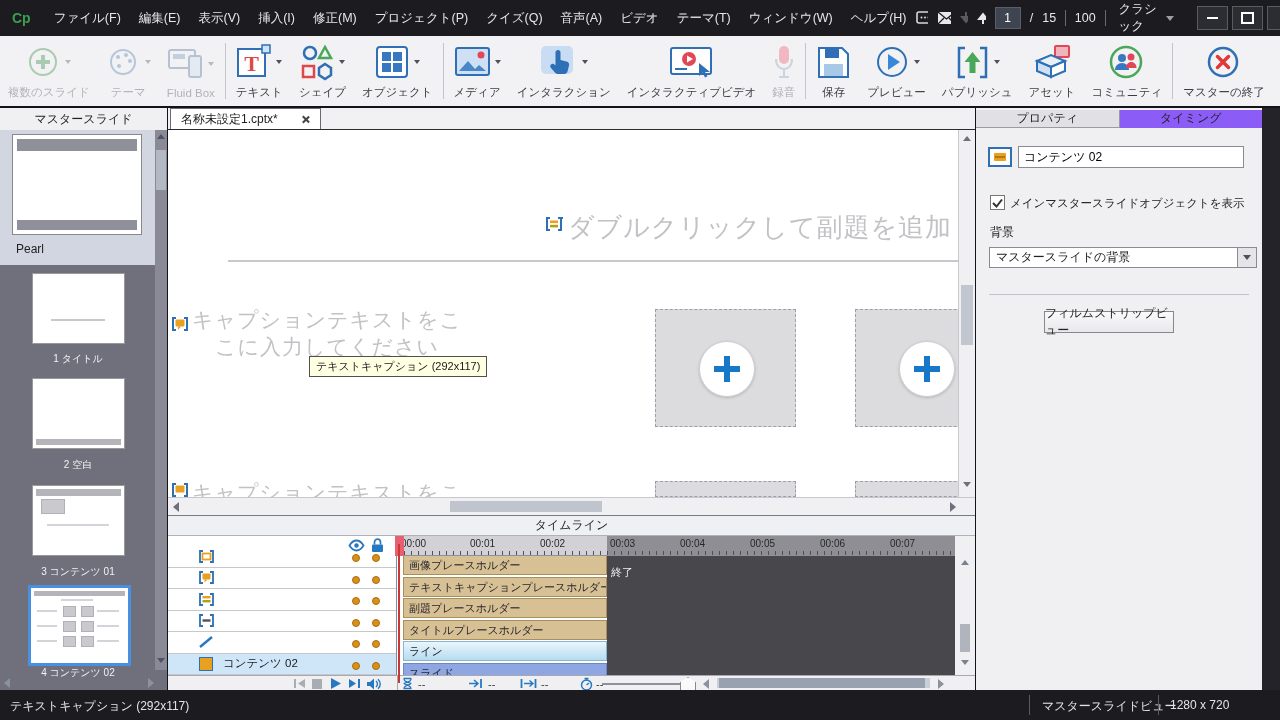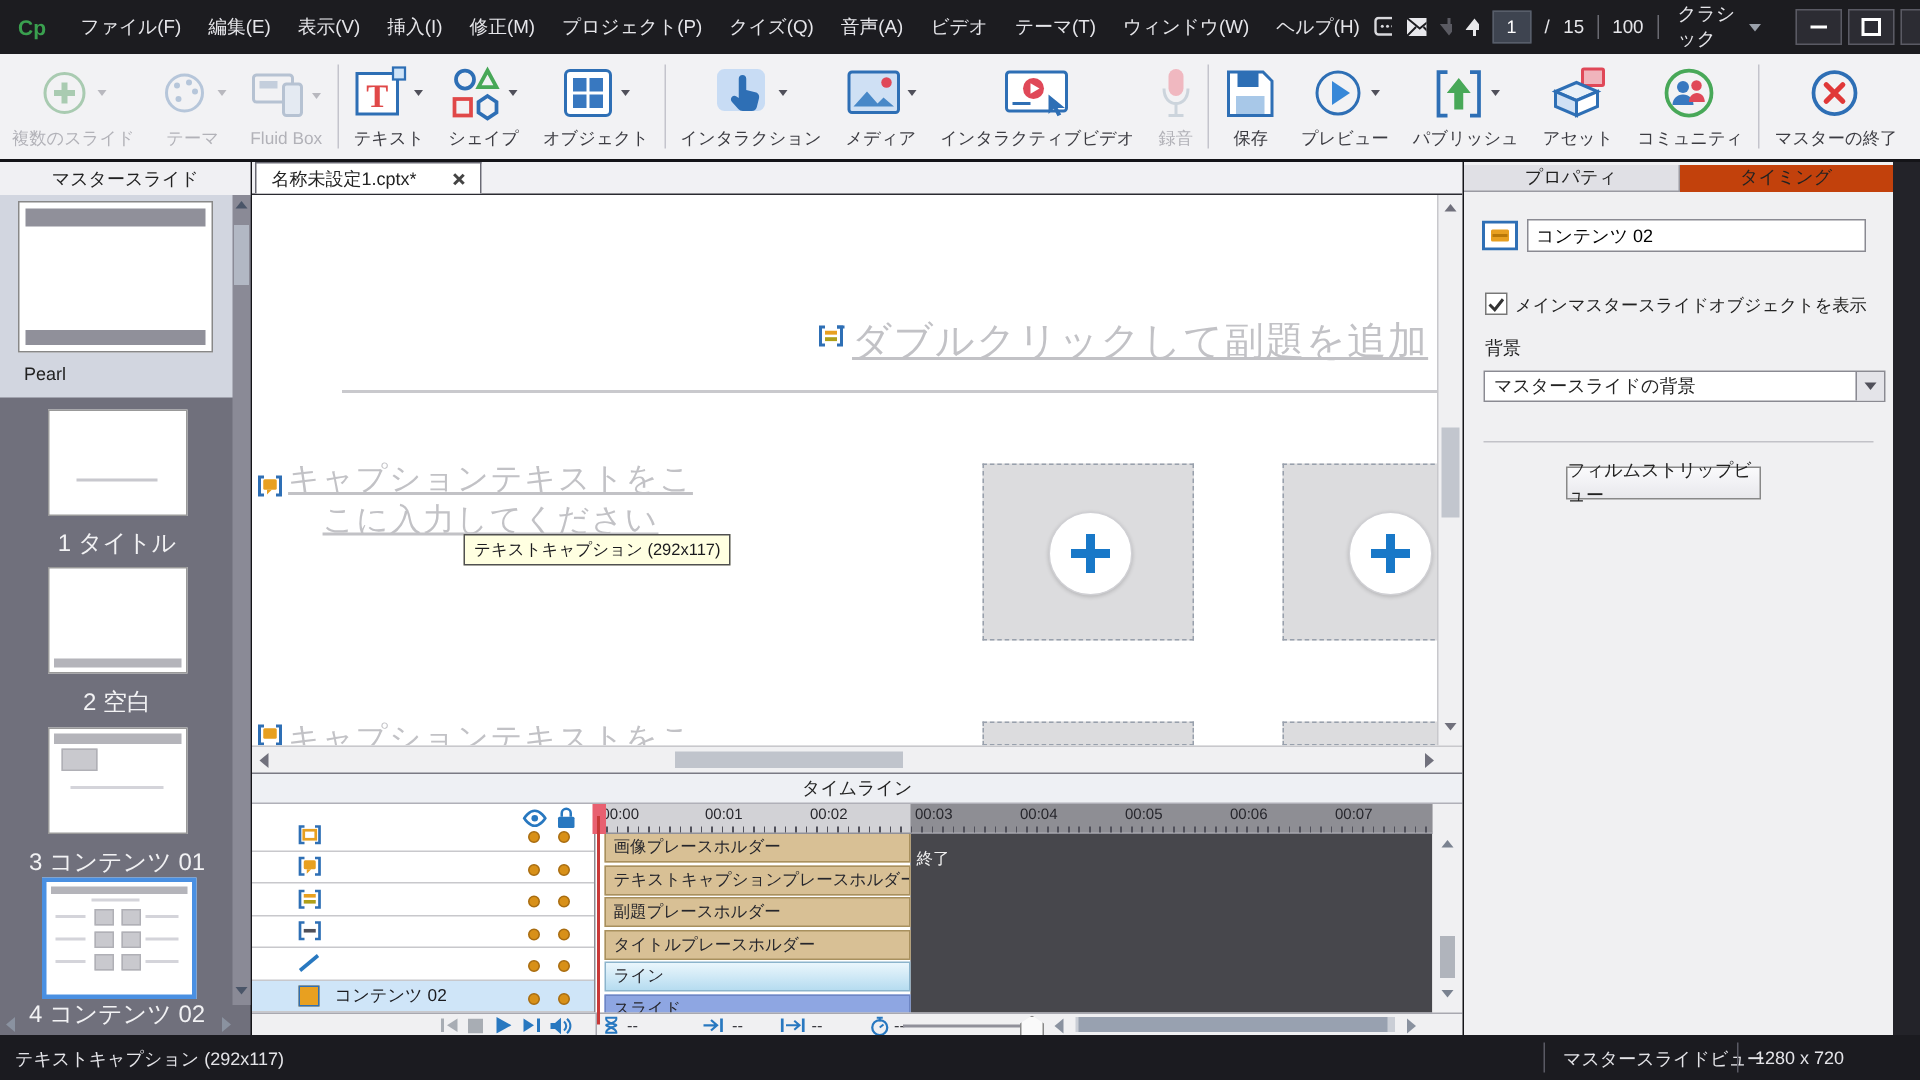--- a/index.html
+++ b/index.html
@@ -40,35 +40,35 @@
   .lp-header{height:22px;background:#f0f0f3;border-bottom:1px solid #1a1a1e;font-size:12px;
              display:flex;align-items:center;justify-content:center;color:#222;}
   .pearl-sect{position:absolute;left:0;top:22px;width:156px;height:135px;background:#d2d6e0;}
   .pearl-thumb{position:absolute;left:12px;top:4px;width:128px;height:99px;background:#fff;border:1px solid #888;}
   .pearl-top{position:absolute;left:4px;top:4px;right:4px;height:12px;background:#90909a;}
   .pearl-bot{position:absolute;left:4px;bottom:4px;right:4px;height:10px;background:#90909a;}
   .pearl-label{position:absolute;left:16px;top:112px;font-size:12px;color:#222;}
   .lp-scroll{position:absolute;right:0;top:22px;width:12px;height:540px;background:#8a8a96;}
   .lp-thumb{position:absolute;left:1px;top:20px;width:10px;height:40px;background:#b2b8c4;}
   .thumb{position:absolute;left:32px;width:91px;height:69px;background:#fff;border:1px solid #999;}
-  .thumb-label{position:absolute;left:0;width:156px;text-align:center;color:#f2f2f4;font-size:16px;}
+  .thumb-label{position:absolute;left:0;width:156px;text-align:center;color:#f2f2f4;font-size:10px;}
   .sel-frame{position:absolute;left:28px;width:97px;height:75px;border:3px solid #4a90e2;background:#fff;}
   .mini-bar{position:absolute;background:#b4b4ba;}
   .mini-sq{position:absolute;width:11px;height:9px;background:#c9c9ce;border:1px solid #b0b0b6;}
   .mini-dash{position:absolute;height:2px;background:#d4d4da;}
   
   .center{position:absolute;left:168px;top:108px;width:807px;height:582px;}
   .tabbar{position:relative;height:22px;background:#f1f1f4;border-bottom:1px solid #2a2a30;box-sizing:border-box;}
   .doc-tab{position:absolute;left:2px;top:0;height:21px;background:#fff;border:1px solid #6a6a74;border-bottom:none;
            display:flex;align-items:center;gap:24px;padding:0 10px;font-size:12px;box-sizing:border-box;}
   .doc-x{position:relative;width:8px;height:8px;}
   .doc-x::before,.doc-x::after{content:"";position:absolute;left:3.5px;top:0;width:1.6px;height:9px;background:#444;}
   .doc-x::before{transform:rotate(45deg);} .doc-x::after{transform:rotate(-45deg);}
   .canvas{position:absolute;left:0;top:22px;width:790px;height:367px;background:#fff;overflow:hidden;}
-  .ghost{color:#c2c2c6;text-decoration:underline;}
+  .ghost{color:#c2c2c6;}
   .subtitle-text{position:absolute;left:400px;top:80px;font-size:26px;letter-spacing:1px;white-space:nowrap;}
   .hline{position:absolute;left:60px;top:130px;width:730px;height:2px;background:#c9c9cd;}
   .caption-block{position:absolute;left:14px;top:176px;width:290px;text-align:center;font-size:21px;line-height:1.3;letter-spacing:1px;}
   .tooltip{position:absolute;left:141px;top:226px;background:#ffffe1;border:1px solid #505050;
            font-size:11px;color:#1a1a1e;padding:2px 6px;white-space:nowrap;}
   .ph-box{position:absolute;width:141px;height:118px;background:#dcdcde;border:1px dashed #98a0ac;box-sizing:border-box;}
   .ph-circle{position:absolute;left:43px;top:31px;width:54px;height:54px;border-radius:50%;background:#fff;
              border:1px solid #d0d0d4;box-shadow:0 1px 3px rgba(0,0,0,.18);}
   .plus-glyph{position:absolute;left:14px;top:14px;width:26px;height:26px;}
   .plus-glyph::before{content:"";position:absolute;left:0;top:10px;width:26px;height:6px;background:#1878c8;}
@@ -117,21 +117,21 @@
   .slider-handle{position:absolute;left:512px;top:1px;width:14px;height:12px;background:#fafafa;border:1px solid #888;
                  clip-path:polygon(50% 0,100% 38%,100% 100%,0 100%,0 38%);}
   .hs-track{position:absolute;left:549px;top:2px;width:213px;height:10px;background:#caced6;}
   .hs-thumb{position:absolute;left:2px;top:0;width:206px;height:10px;background:#98a1b0;}
   
   .right-panel{position:absolute;left:975px;top:108px;width:287px;height:582px;background:#f0f0f2;
                border-left:1px solid #141418;box-sizing:border-box;font-size:12px;}
   .rp-tabs{height:22px;display:flex;align-items:center;}
   .rp-tab{flex:1;display:flex;align-items:center;justify-content:center;background:#e0e0e5;
           border-bottom:1px solid #9a9aa2;border-right:1px solid #9a9aa2;box-sizing:border-box;}
-  .rp-tab.active{background:#c2410c;border-bottom:1px solid transparent;border-right:none;}
+  .rp-tab.active{background:#8b5cf6;border-bottom:1px solid transparent;border-right:none;}
   .rp-input{position:absolute;left:42px;top:38px;width:214px;height:20px;border:1px solid #8a8a92;background:#fff;
             font-size:12px;padding:0 5px;font-family:inherit;box-sizing:content-box;}
   .cbx{position:absolute;left:14px;top:87px;width:13px;height:13px;background:#fff;border:1px solid #777;
        display:flex;align-items:center;justify-content:center;}
   .rp-check-label{position:absolute;left:34px;top:88px;font-size:11.5px;}
   .rp-bg-label{position:absolute;left:14px;top:116px;}
   .rp-select{position:absolute;left:13px;top:139px;width:268px;height:21px;background:#fff;border:1px solid #8a8a92;
              box-sizing:border-box;display:flex;align-items:center;}
   .rp-select-text{flex:1;padding:0 6px;white-space:nowrap;overflow:hidden;}
   .rp-select-btn{width:18px;height:100%;background:#e4e4e9;border-left:1px solid #8a8a92;display:flex;align-items:center;justify-content:center;}
@@ -270,38 +270,38 @@
             <rect x="8" y="19" width="9" height="9" fill="#3878c0"></rect>
             <rect x="19" y="19" width="9" height="9" fill="#3878c0"></rect>
           </svg>
           <span class="chev-dn"></span>
         </span>
       <span>オブジェクト</span>
     </div>
     <div class="tb-div"></div>
     <div class="tb-btn">
       <span class="tb-ic">
-          <svg width="40" height="36">
-            <rect x="2" y="2" width="32" height="28" rx="5" fill="#c8dcf4"></rect>
-            <path d="M19 6c1.5 0 2.5 1 2.5 2.5V16l6 1.5c2 .5 3 2 2.5 4l-1.5 6c-.4 1.6-1.6 2.5-3.3 2.5h-6c-1.2 0-2.2-.5-3-1.3L12 24c-1-1-1-2.6 0-3.5.8-.8 2-.9 3-.2l1.5 1V8.5C16.5 7 17.5 6 19 6z" fill="#2e6fb5"></path>
-          </svg>
-          <span class="chev-dn"></span>
-        </span>
-      <span>インタラクション</span>
-    </div>
-    <div class="tb-btn">
-      <span class="tb-ic">
           <svg width="38" height="32">
             <rect x="2" y="2" width="33" height="27" rx="2" fill="#cfe0f4" stroke="#2e6fb5" stroke-width="2"></rect>
             <path d="M5 25l9-10 7 8 4-4 7 6z" fill="#4888c8"></path>
             <circle cx="27" cy="9" r="3.5" fill="#e04858"></circle>
           </svg>
           <span class="chev-dn"></span>
         </span>
       <span>メディア</span>
+    </div>
+    <div class="tb-btn">
+      <span class="tb-ic">
+          <svg width="40" height="36">
+            <rect x="2" y="2" width="32" height="28" rx="5" fill="#c8dcf4"></rect>
+            <path d="M19 6c1.5 0 2.5 1 2.5 2.5V16l6 1.5c2 .5 3 2 2.5 4l-1.5 6c-.4 1.6-1.6 2.5-3.3 2.5h-6c-1.2 0-2.2-.5-3-1.3L12 24c-1-1-1-2.6 0-3.5.8-.8 2-.9 3-.2l1.5 1V8.5C16.5 7 17.5 6 19 6z" fill="#2e6fb5"></path>
+          </svg>
+          <span class="chev-dn"></span>
+        </span>
+      <span>インタラクション</span>
     </div>
     <div class="tb-btn">
       <span class="tb-ic">
           <svg width="46" height="36">
             <rect x="2" y="4" width="40" height="26" rx="2" fill="#fff" stroke="#2e6fb5" stroke-width="2"></rect>
             <circle cx="20" cy="15" r="7" fill="#e04858"></circle>
             <path d="M18 11.5l6 3.5-6 3.5z" fill="#fff"></path>
             <path d="M6 25h12" stroke="#2e6fb5" stroke-width="2"></path>
             <path d="M30 19v13l3.5-3.5 2.5 5 2.5-1.2-2.4-4.3H41z" fill="#2e6fb5"></path>
           </svg>

